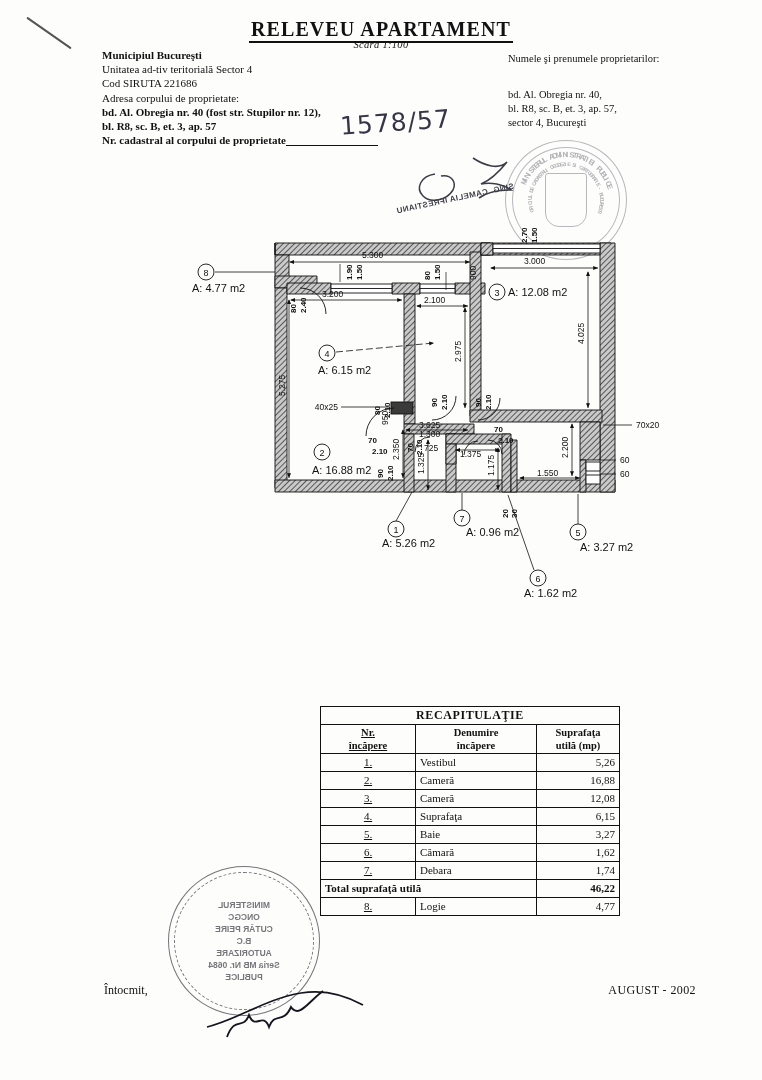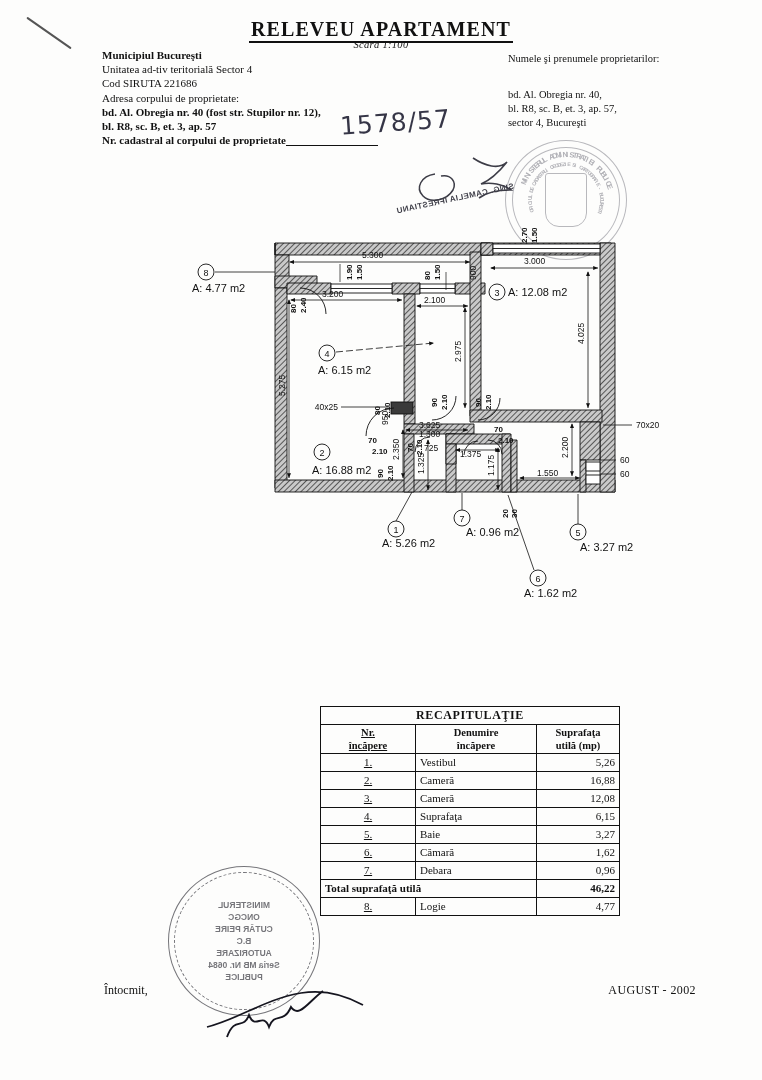--- a/index.html
+++ b/index.html
@@ -475,21 +475,21 @@
         <td class="c-val">3,27</td>
       </tr>
       <tr>
         <td class="c-nr">6.</td>
         <td class="c-name">Cămară</td>
         <td class="c-val">1,62</td>
       </tr>
       <tr>
         <td class="c-nr">7.</td>
         <td class="c-name">Debara</td>
-        <td class="c-val">0,96</td>
+        <td class="c-val">1,74</td>
       </tr>
 
       <tr class="tot">
         <td colspan="2">Total suprafaţă utilă</td>
         <td class="c-val">46,22</td>
       </tr>
       <tr>
         <td class="c-nr">8.</td>
         <td class="c-name">Logie</td>
         <td class="c-val">4,77</td>

